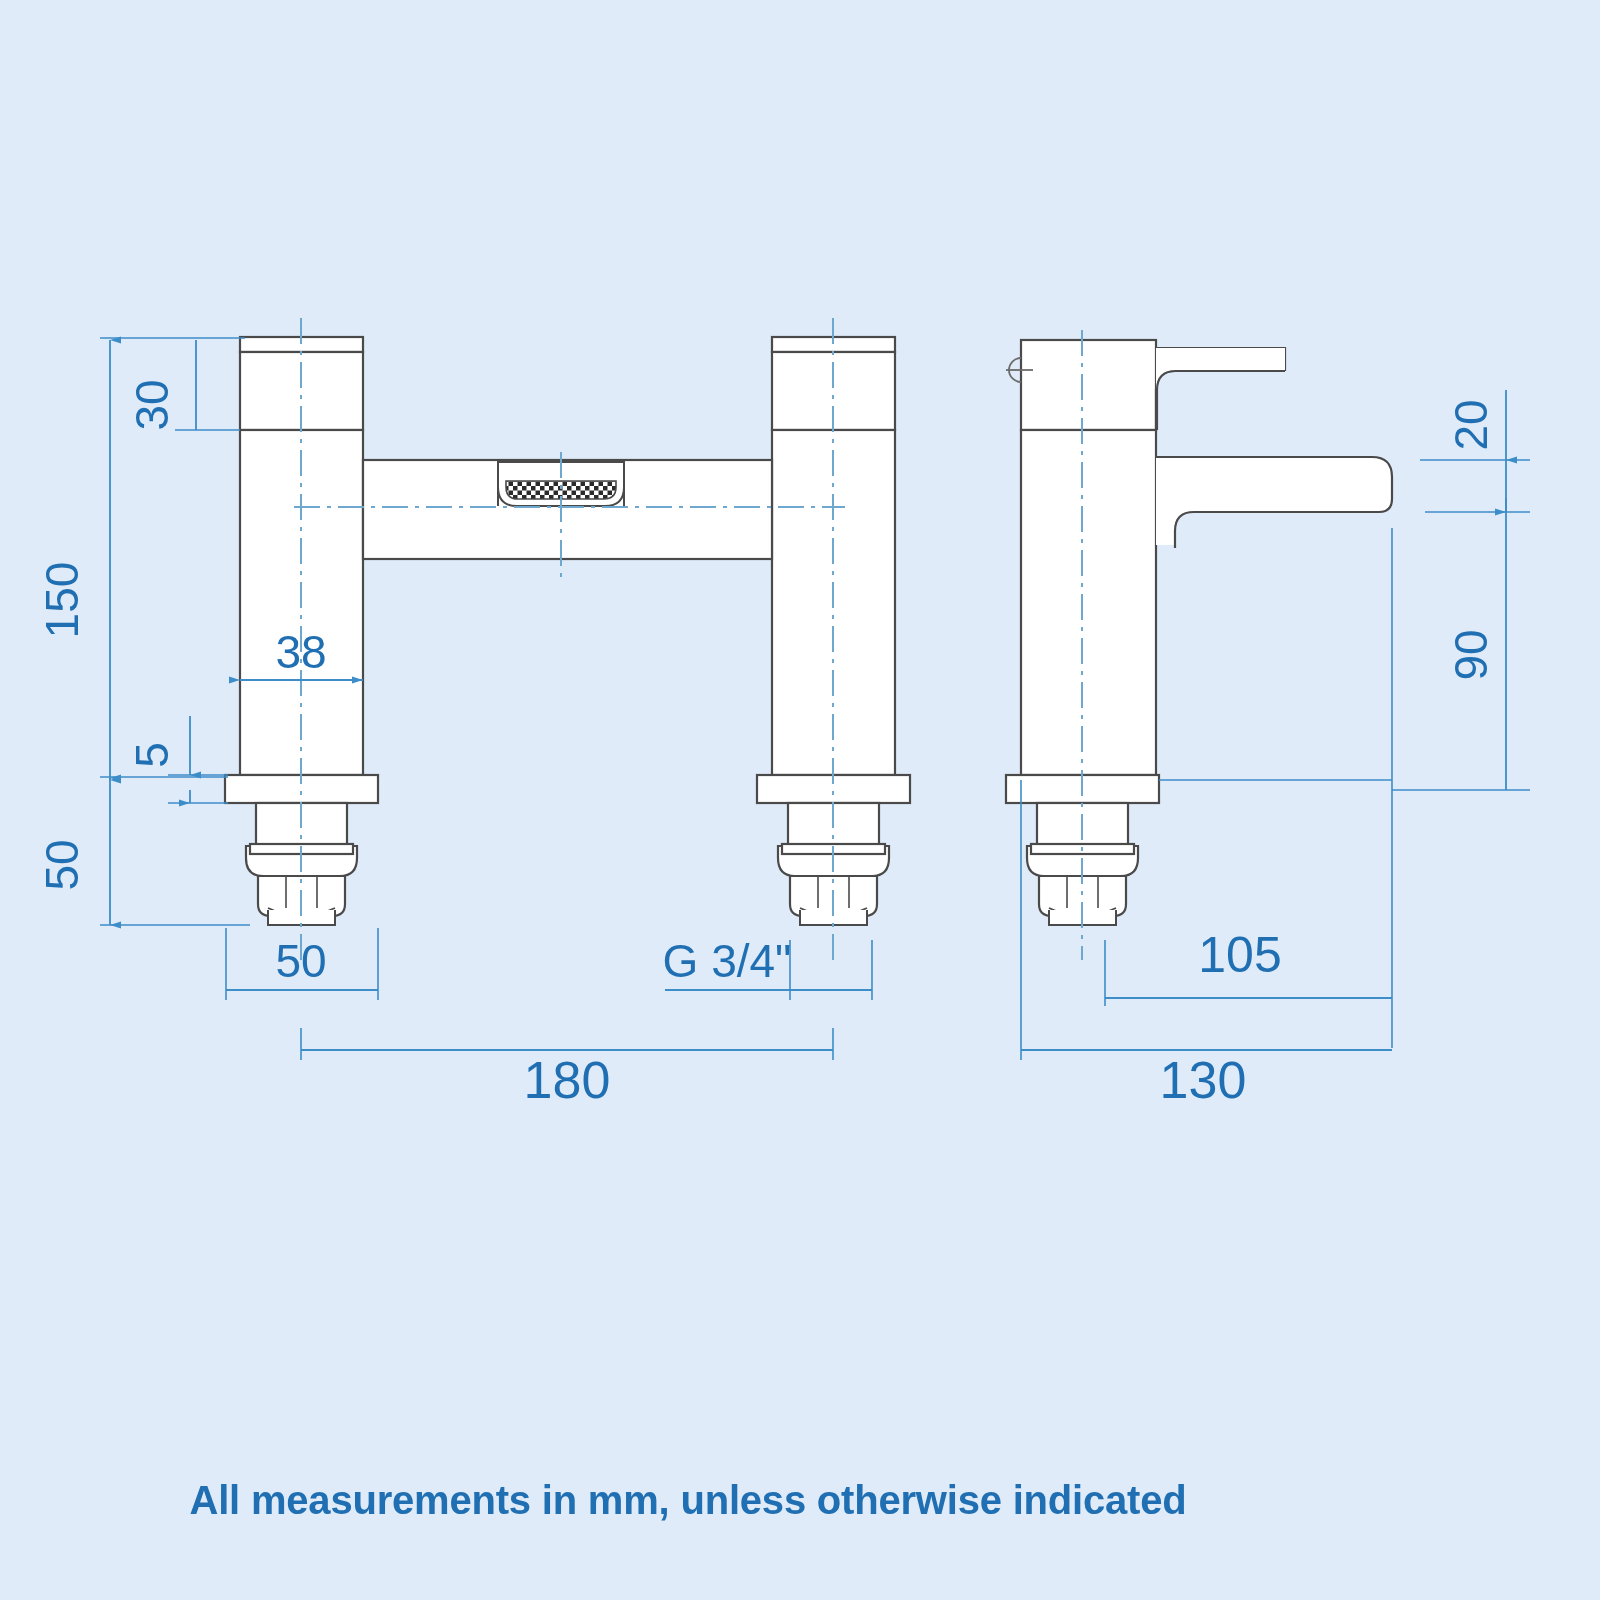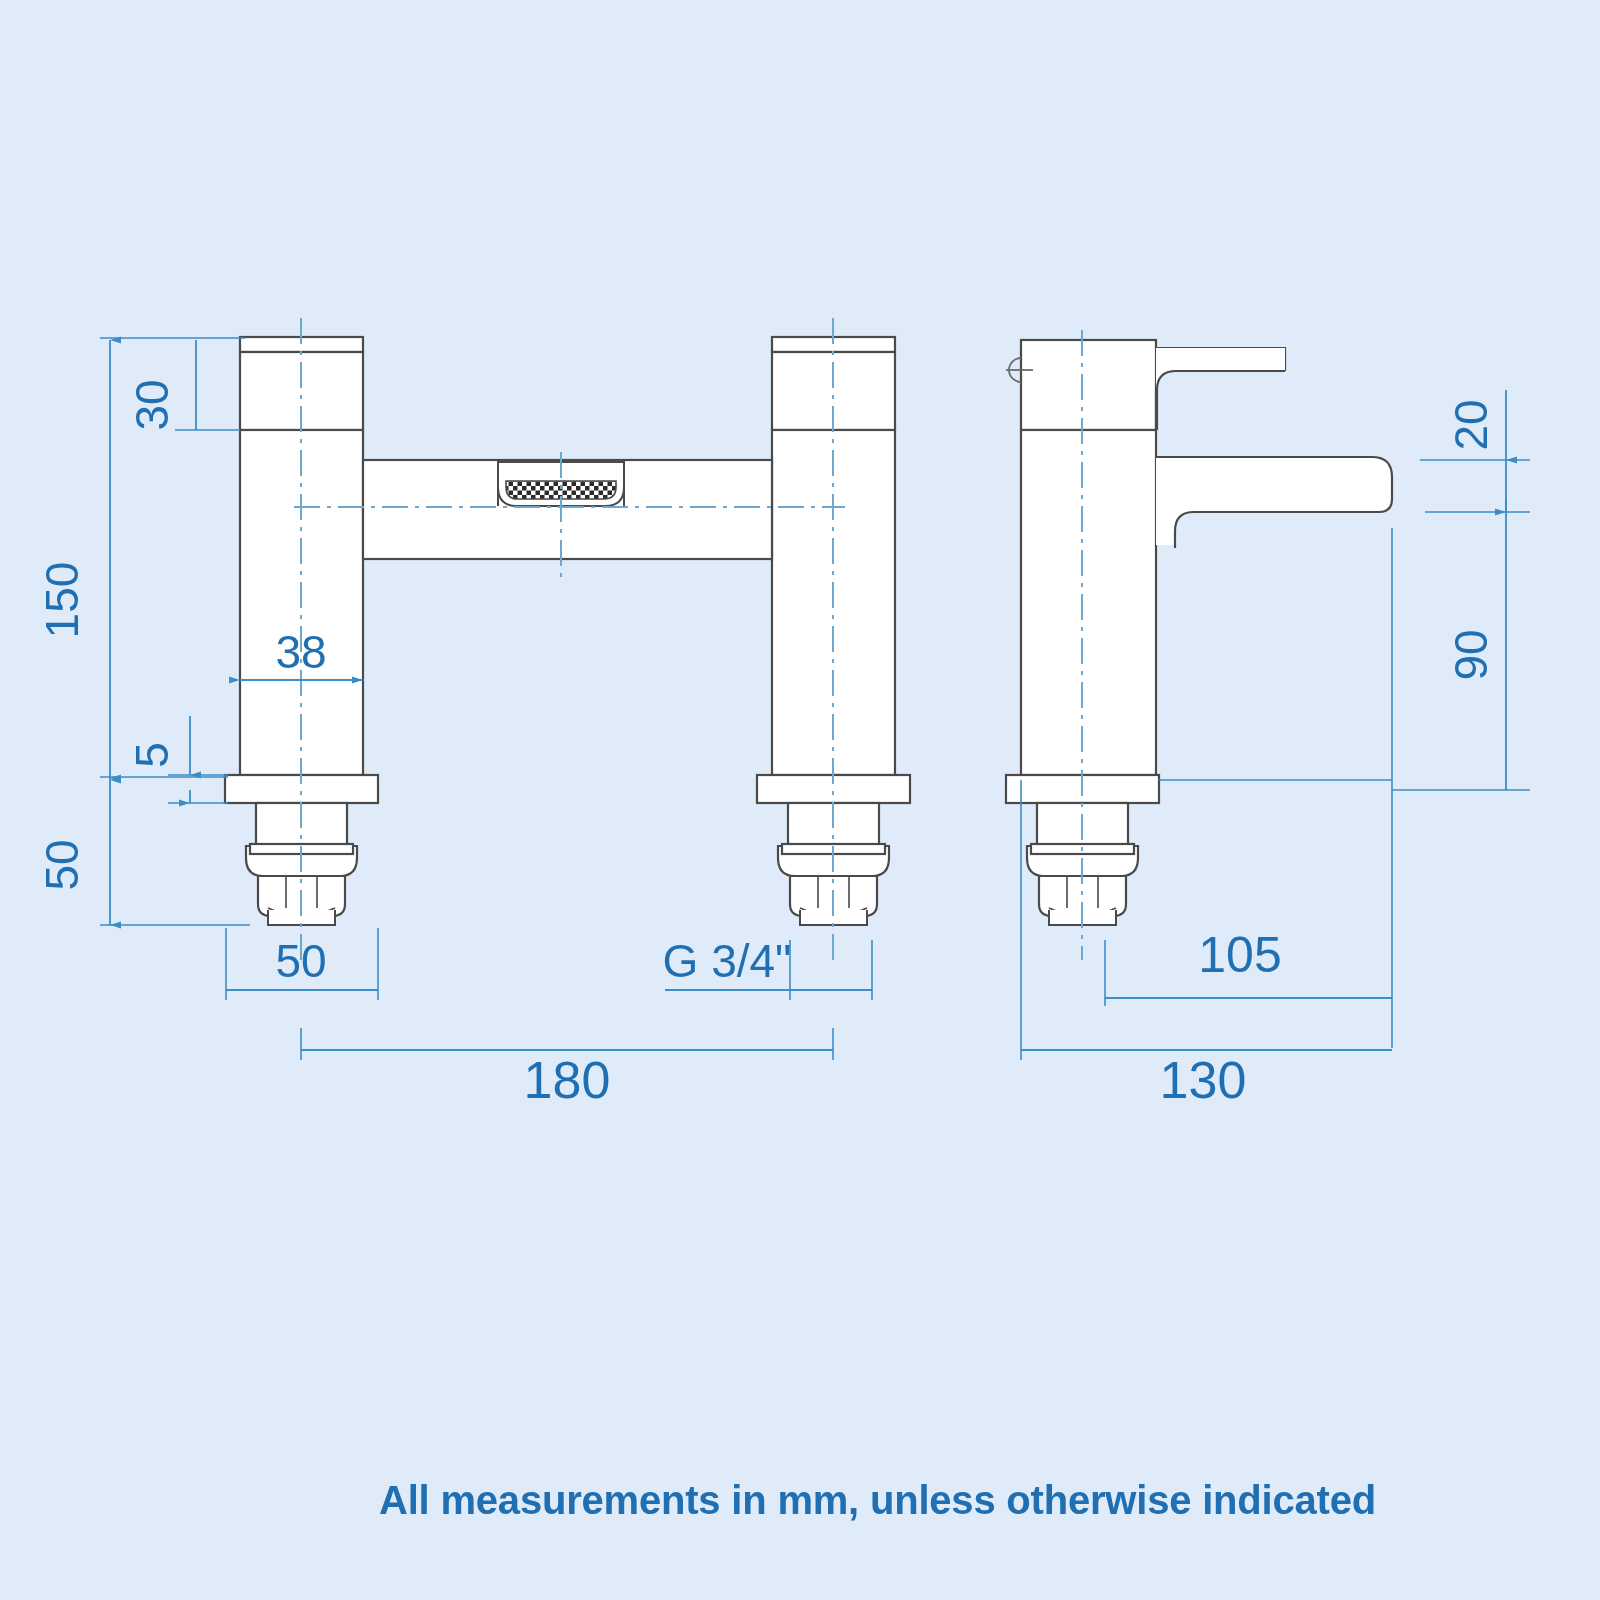--- a/index.html
+++ b/index.html
@@ -20,21 +20,21 @@
     left: 0;
     top: 0;
     width: 1600px;
     height: 1600px;
   }
   .caption {
     position: absolute;
     left: 0;
     top: 1478px;
     width: 1376px;
-    text-align: right;
+    text-align: center;
     font-family: "Liberation Sans", sans-serif;
     font-size: 40px;
     font-weight: 700;
     letter-spacing: -0.2px;
     color: #1f6fb2;
     white-space: nowrap;
   }
 </style>
 </head>
 <body>

